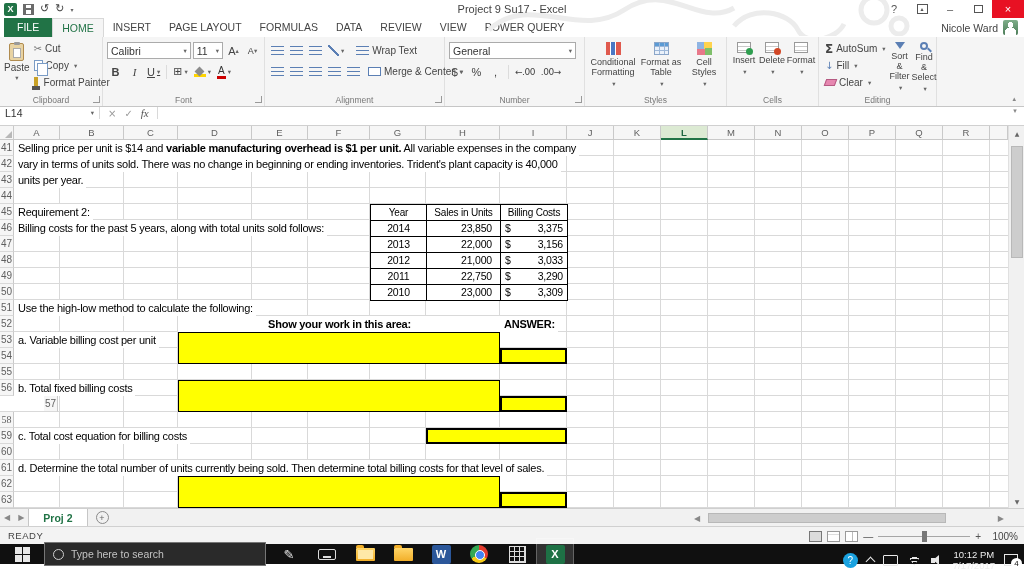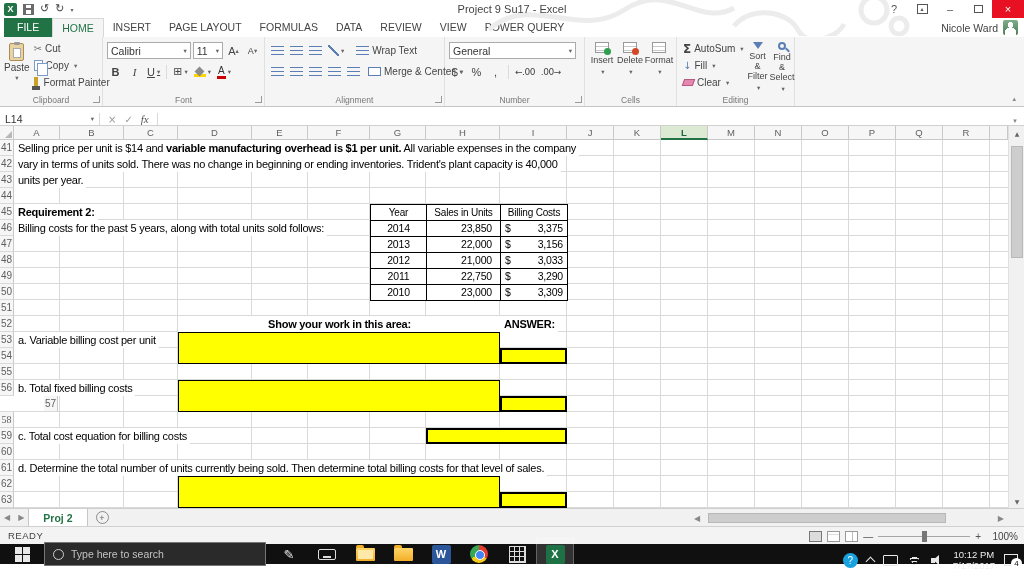--- a/index.html
+++ b/index.html
@@ -70,21 +70,21 @@
 .ic-cells.ins:after{background:#2e9e4f}
 .ic-cells.del:after{background:#d24726}
 .ic-clear{width:11px;height:7px;background:#e687b0;border:1px solid #b55a82;transform:skewX(-20deg)}
 .ic-sort{width:0;height:0;border-left:5px solid transparent;border-right:5px solid transparent;border-top:7px solid #5b7fb4}
 .ic-find{width:8px;height:8px;border:2px solid #5b7fb4;border-radius:50%;position:relative}
 .ic-find:after{content:"";position:absolute;left:5px;top:5px;width:5px;height:2px;background:#5b7fb4;transform:rotate(45deg)}
 .sum{font-size:12px;font-weight:bold;color:#444;line-height:12px}
 .collapse{position:absolute;right:8px;bottom:3px;font-size:7px;color:#888}
 
 
-.fbar{position:absolute;left:0;top:107px;width:1024px;height:19px;background:#fff;border-bottom:1px solid #d0d0d0;display:flex;align-items:flex-end;z-index:4}
+.fbar{position:absolute;left:0;top:107px;width:1024px;height:19px;background:#fff;border-bottom:1px solid #d0d0d0;display:flex;align-items:flex-start;z-index:4}
 .namebox{width:100px;display:flex;align-items:center;justify-content:space-between;padding:0 5px;border-right:1px solid #d9d9d9;font-size:10.5px;color:#333}
 .fbtns{display:flex;align-items:center;gap:8px;padding:0 8px;border-right:1px solid #d9d9d9;color:#9a9a9a;font-size:10px}
 .fx{font-style:italic;font-family:"Liberation Serif",serif;color:#555;font-size:11px}
 .finput{flex:1}
 .fchev{width:18px;display:flex;align-items:center;justify-content:center;color:#888;font-size:7px}
 
 
 #colhdrs{position:absolute;left:0;top:126px;width:1008px;height:14px;background:#f6f6f6;z-index:3}
 .colhdr{position:absolute;top:0;height:14px;display:flex;align-items:center;justify-content:center;font-size:9.5px;color:#5f5f5f;background:#f6f6f6;border-right:1px solid #c9c9c9;border-bottom:1px solid #c9c9c9}
 .colhdr.sel{background:#dcead3;color:#1d6640;border-bottom:2px solid #217346;font-weight:bold}
@@ -329,20 +329,35 @@
         <div class="tbtn">
             <span class="dec glyph">←.00</span>
           </div>
         <div class="tbtn">
             <span class="dec glyph">.00→</span>
           </div>
       </div>
       <div class="rlabel"><span>Number</span><span class="launcher"></span></div>
     </div>
 
+    <div class="rgroup" style="width:142px;display:flex;gap:2px">
+      <div class="bbtn dd" style="width:48px">
+          <span class="ic-cf"></span>
+          <span>Conditional Formatting</span>
+        </div>
+      <div class="bbtn dd" style="width:44px">
+          <span class="ic-ft"></span>
+          <span>Format as Table</span>
+        </div>
+      <div class="bbtn dd" style="width:38px">
+          <span class="ic-cs"></span>
+          <span>Cell Styles</span>
+        </div>
+      <div class="rlabel"><span>Styles</span></div>
+    </div>
 
     <div class="rgroup" style="width:92px;display:flex;gap:2px">
       <div class="bbtn dd" style="width:28px">
           <span class="ic-cells ins"></span>
           <span>Insert</span>
         </div>
       <div class="bbtn dd" style="width:28px">
           <span class="ic-cells del"></span>
           <span>Delete</span>
         </div>
@@ -457,22 +472,23 @@
       <div class="vline" style="left: 707px;"></div>
       <div class="vline" style="left: 754px;"></div>
       <div class="vline" style="left: 801px;"></div>
       <div class="vline" style="left: 848px;"></div>
       <div class="vline" style="left: 895px;"></div>
       <div class="vline" style="left: 942px;"></div>
       <div class="vline" style="left: 989px;"></div>
       <div class="celltext" style="left: 14px; top: 0px;"><span>Selling price per unit is $14 and </span><span style="font-weight: bold;">variable manufacturing overhead is $1 per unit.</span><span>  All variable expenses in the company</span></div>
       <div class="celltext" style="left: 14px; top: 16px;">vary in terms of units sold.  There was no change in beginning or ending inventories.  Trident's plant capacity is 40,000</div>
       <div class="celltext" style="left: 14px; top: 32px;">units per year.</div>
-      <div class="celltext" style="left: 14px; top: 64px; font-weight: bold;">Requirement 2:</div>
+      <div class="celltext" style="left: 14px; top: 64px; font-weight: normal;">Requirement 2:</div>
       <div class="celltext" style="left: 14px; top: 80px;">Billing costs for the past 5 years, along with total units sold follows:</div>
+      <div class="celltext" style="left: 14px; top: 160px;">Use the high-low method to calculate the following:</div>
       <div class="celltext" style="left: 178px; top: 176px; font-weight: bold; width: 322px; text-align: center;">Show your work in this area:</div>
       <div class="celltext" style="left: 500px; top: 176px; font-weight: bold;">ANSWER:</div>
       <div class="celltext" style="left: 14px; top: 192px;">a.  Variable billing cost per unit</div>
       <div class="celltext" style="left: 14px; top: 240px;">b.  Total fixed billing costs</div>
       <div class="celltext" style="left: 14px; top: 288px;">c.  Total cost equation for billing costs</div>
       <div class="celltext" style="left: 14px; top: 320px;">d.  Determine the total number of units currently being sold.  Then determine total billing costs for that level of sales.</div>
       <div class="xtable" style="left: 370px; top: 64px; width: 198px; height: 97px;">
         <div class="tcell thead tc-c" style="left: 0px; top: 0px; width: 56px;">Year</div>
         <div class="tcell thead tc-c" style="left: 56px; top: 0px; width: 74px;">Sales in Units</div>
         <div class="tcell thead tc-c" style="left: 130px; top: 0px; width: 67px;">Billing Costs</div>

